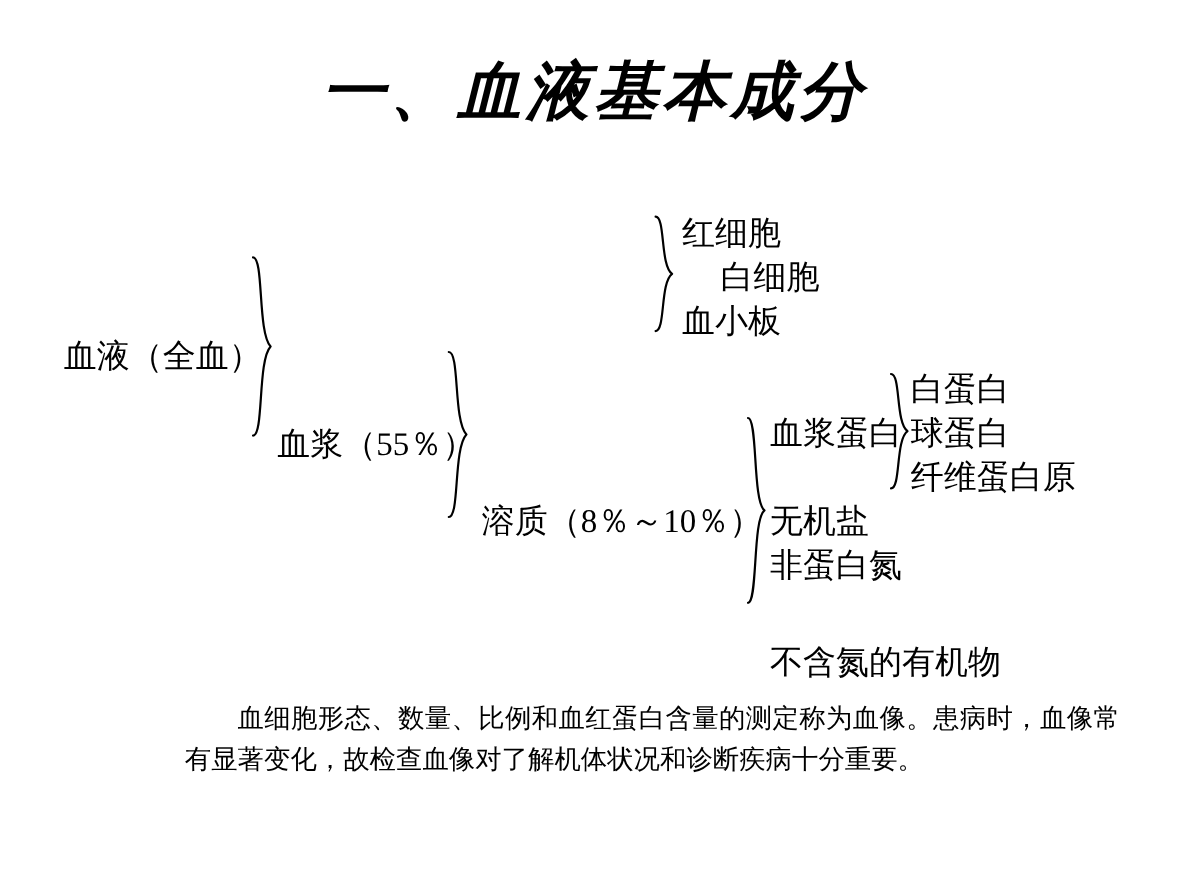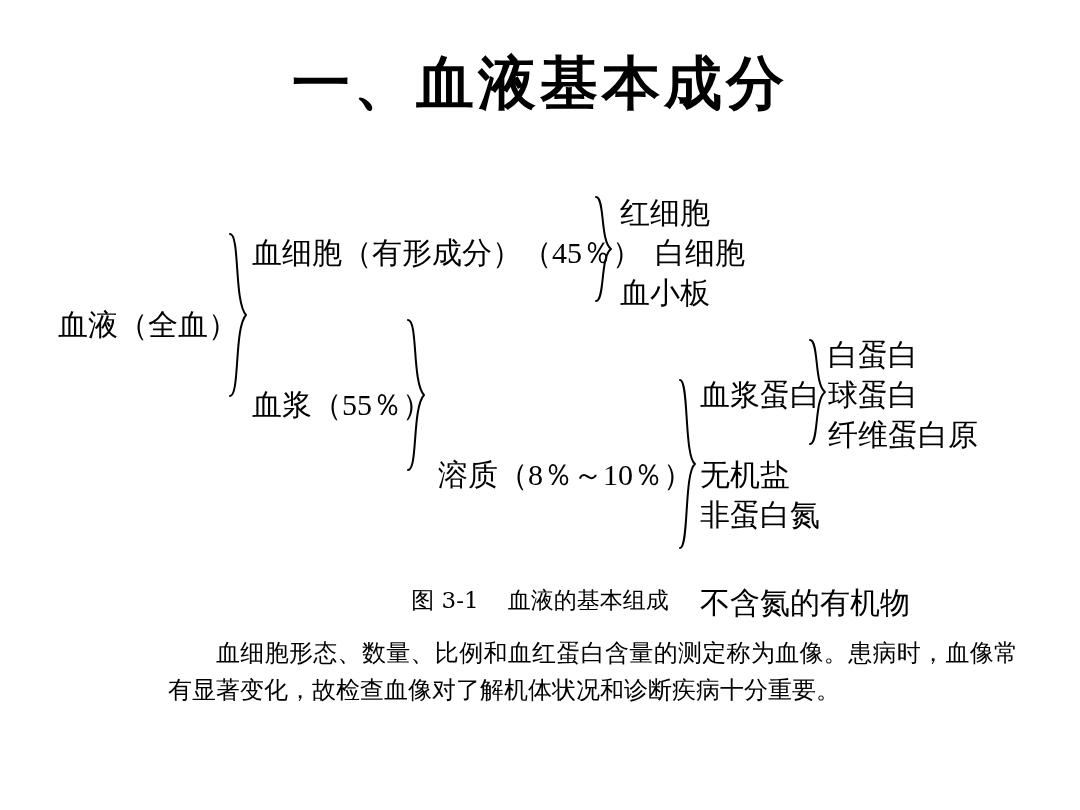--- a/index.html
+++ b/index.html
@@ -27,20 +27,21 @@
     top: 52px;
     left: 0;
     width: 1080px;
     text-align: center;
     font-size: 58px;
     font-weight: bold;
     letter-spacing: 4px;
     font-family: "DejaVu Serif", "Liberation Serif", serif;
     line-height: 1.1;
     white-space: pre;
+    font-style: italic;
   }
 
   
   .diagram {
     position: absolute;
     top: 170px;
     left: 0;
     width: 1080px;
     height: 400px;
   }
@@ -102,21 +103,20 @@
   <div class="diagram">
 
     <div class="node" style="top:140px; left:58px;">血液（全血）</div>
 
     <div class="brace" style="top:62px; left:228px;">
       <svg width="22" height="166" viewBox="0 0 22 166" aria-hidden="true">
         <path d="M2 2 C 12 2, 6 70, 18 83 C 6 96, 12 164, 2 164"></path>
       </svg>
     </div>
 
-    <div class="node" style="top:68px; left:252px;">血细胞（有形成分）（45％）</div>
 
     <div class="brace" style="top:25px; left:594px;">
       <svg width="20" height="108" viewBox="0 0 20 108" aria-hidden="true">
         <path d="M2 2 C 11 2, 6 46, 17 54 C 6 62, 11 106, 2 106"></path>
       </svg>
     </div>
 
     <div class="node" style="top:28px; left:620px;">红细胞</div>
     <div class="node" style="top:68px; left:620px;margin-left:35px;">白细胞</div>
     <div class="node" style="top:108px; left:620px;">血小板</div>
@@ -147,17 +147,16 @@
         <path d="M2 2 C 11 2, 6 46, 17 54 C 6 62, 11 106, 2 106"></path>
       </svg>
     </div>
 
     <div class="node" style="top:170px; left:828px;">白蛋白</div>
     <div class="node" style="top:210px; left:828px;">球蛋白</div>
     <div class="node" style="top:250px; left:828px;">纤维蛋白原</div>
 
   </div>
 
-  <div class="caption">图 3-1    血液的基本组成</div>
 
   <div class="paragraph">血细胞形态、数量、比例和血红蛋白含量的测定称为血像。患病时，血像常有显著变化，故检查血像对了解机体状况和诊断疾病十分重要。</div>
 
 </div>
 
 </body></html>

